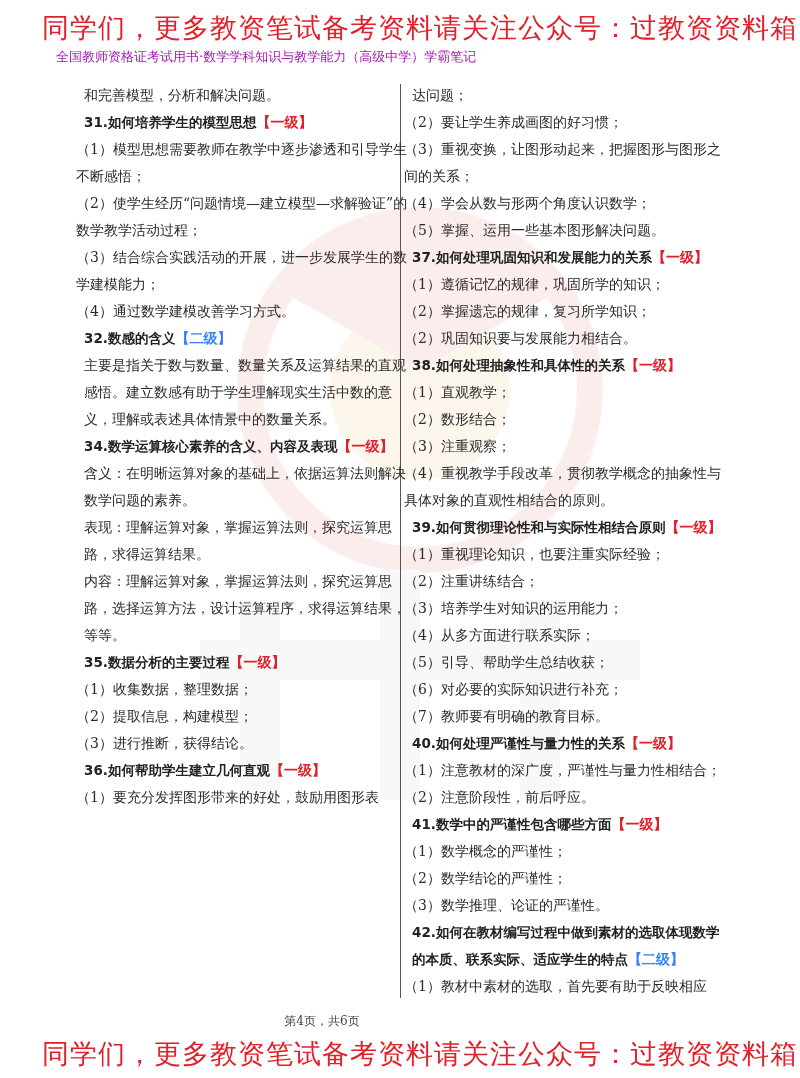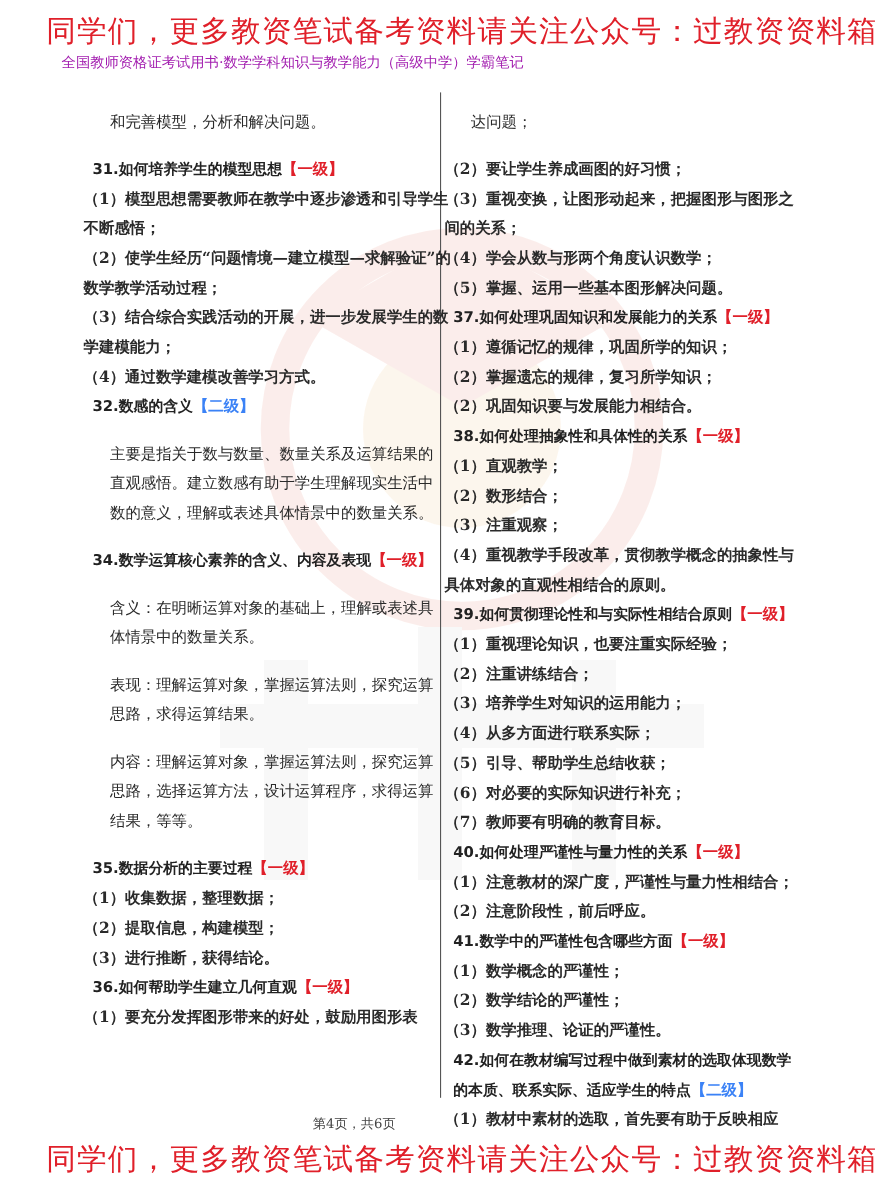--- a/index.html
+++ b/index.html
@@ -33,22 +33,22 @@
   }
   .col.left { left: 84px; }
   .col.right { left: 412px; width: 320px; }
   .divider {
     position: absolute; left: 400px; top: 84px; width: 1px; height: 914px;
     background: #555;
   }
   .h { font-weight: bold; color: #222; font-family: "DejaVu Sans", "Liberation Sans", sans-serif; font-size: 13.5px; }
   .tag-1 { color: #e0202a; font-weight: bold; }
   .tag-2 { color: #3b82f6; font-weight: bold; }
-  .p { margin: 16px; text-indent: 0; font-family: Liberation Serif, serif; }
-  .item { margin: 0 0 0 -8px; font-weight: bold; }
+  .p { margin: 0; text-indent: 0; font-family: Liberation Serif, serif; }
+  .item { margin: 0 0 0 -8px; }
   .footer {
     position: absolute; top: 1013px; left: 0; width: 644px; text-align: center;
     font-size: 12px; color: #444;
   }
 </style>
 </head>
 <body>
 
 <div class="banner top">同学们，更多教资笔试备考资料请关注公众号：过教资资料箱</div>
 <div class="subtitle">全国教师资格证考试用书·数学学科知识与教学能力（高级中学）学霸笔记</div>
@@ -77,21 +77,21 @@
   </div>
 
   <div>
     <div><span class="h">32.数感的含义</span><span class="tag-2">【二级】</span></div>
     <p class="p">主要是指关于数与数量、数量关系及运算结果的直观感悟。建立数感有助于学生理解现实生活中数的意义，理解或表述具体情景中的数量关系。</p>
   </div>
 
 
   <div>
     <div><span class="h">34.数学运算核心素养的含义、内容及表现</span><span class="tag-1">【一级】</span></div>
-    <p class="p">含义：在明晰运算对象的基础上，理解或表述具体情景中的数量关系。</p>
+    <p class="p">含义：在明晰运算对象的基础上，依据运算法则解决数学问题的素养。</p>
     <p class="p">表现：理解运算对象，掌握运算法则，探究运算思路，求得运算结果。</p>
     <p class="p">内容：理解运算对象，掌握运算法则，探究运算思路，选择运算方法，设计运算程序，求得运算结果，等等。</p>
   </div>
 
   <div>
     <div><span class="h">35.数据分析的主要过程</span><span class="tag-1">【一级】</span></div>
     <p class="item">（1）收集数据，整理数据；</p>
     <p class="item">（2）提取信息，构建模型；</p>
     <p class="item">（3）进行推断，获得结论。</p>
   </div>

